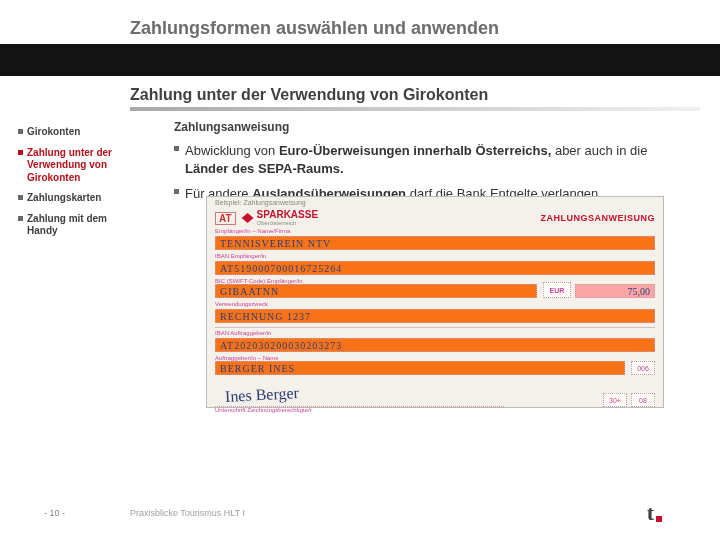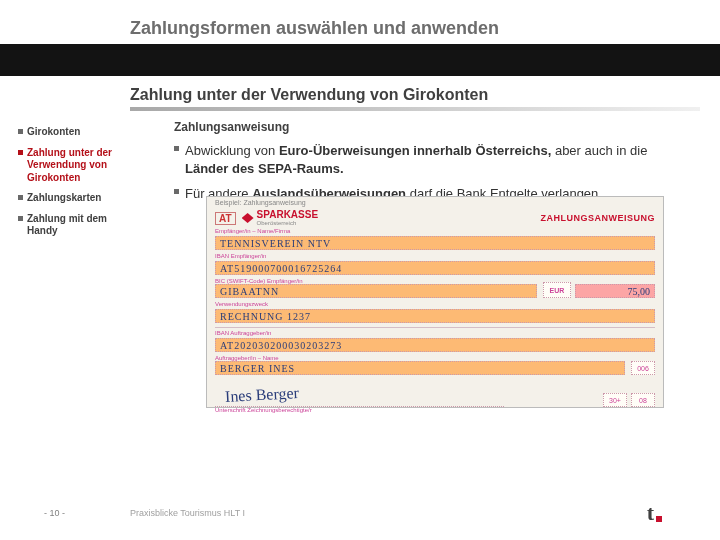--- a/index.html
+++ b/index.html
@@ -173,21 +173,21 @@
     letter-spacing: 0.5px;
   }
   .form-sim .pink-caption {
     font-size: 6px;
     color: #c49;
     padding: 0 8px;
   }
   .form-sim .field {
     margin: 2px 8px 3px 8px;
     border: 1px dotted #c9a;
-    background: #fdba74;
+    background: #f97316;
     height: 14px;
     display: flex;
     align-items: center;
     padding: 0 4px;
     box-sizing: border-box;
   }
   .form-sim .hand {
     font-family: "Comic Sans MS", "Segoe Script", cursive;
     color: #2a3d7a;
     font-size: 10px;

